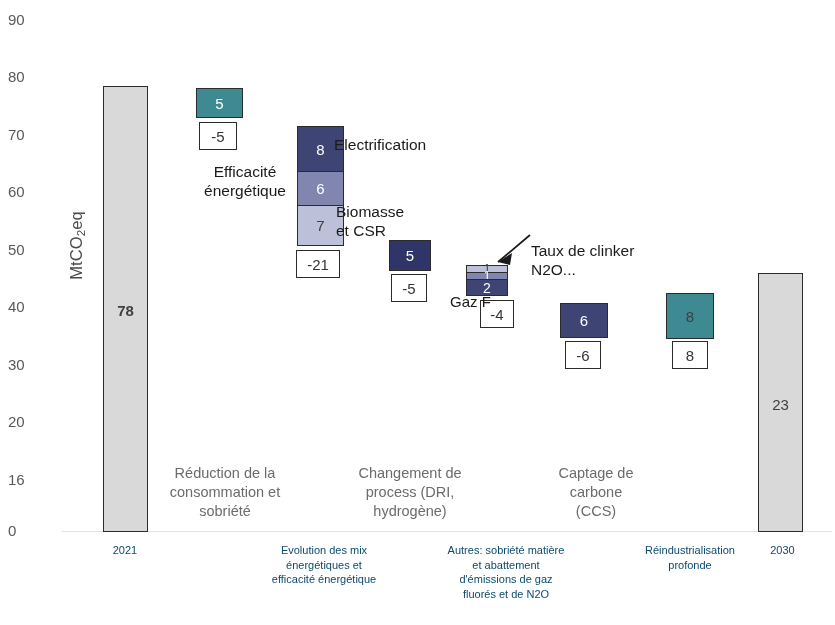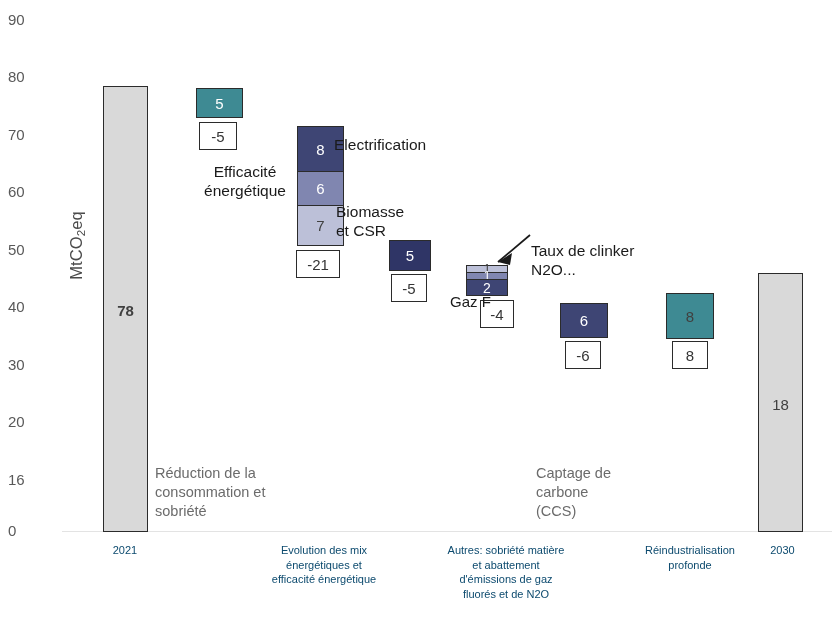--- a/index.html
+++ b/index.html
@@ -106,21 +106,21 @@
   
   .series-label {
     position: absolute;
     font-size: 15.5px;
     color: #1a1a1a;
     line-height: 1.22;
     white-space: pre-line;
   }
   .cat-label {
     position: absolute;
-    text-align: left;
+    text-align: center;
     font-size: 14.5px;
     color: #6b6b6b;
     line-height: 1.32;
     white-space: pre-line;
   }
   .axis-cat {
     position: absolute;
     text-align: center;
     font-size: 11px;
     color: #0c4a6e;
@@ -227,26 +227,29 @@
   </div>
 
   <div class="seg" style="left:666px; top:293px; width:48px; height:46px; background:#3e8a93; color:#404040;">
     <span>8</span>
   </div>
   <div class="netbox" style="left:672px; top:341px; width:36px; height:28px;">
     <span>8</span>
   </div>
 
   <div class="bar bar-total" style="left:758px; top:273px; width:45px; height:259px;">
-    <div class="bar-label-inside" style="top:123px; color:#404040;">18</div>
+    <div class="bar-label-inside" style="top:123px; color:#404040;">23</div>
   </div>
 
   <div class="cat-label" style="left:155px; top:464px; width:140px;">Réduction de la
 consommation et
 sobriété</div>
+  <div class="cat-label" style="left:340px; top:464px; width:140px;">Changement de
+process (DRI,
+hydrogène)</div>
   <div class="cat-label" style="left:536px; top:464px; width:120px;">Captage de
 carbone
 (CCS)</div>
 
   <div class="axis-cat" style="left:85px; top:543px; width:80px;">2021</div>
   <div class="axis-cat" style="left:233px; top:543px; width:182px;">Evolution des mix
 énergétiques et
 efficacité énergétique</div>
   <div class="axis-cat" style="left:411px; top:543px; width:190px;">Autres: sobriété matière
 et abattement

